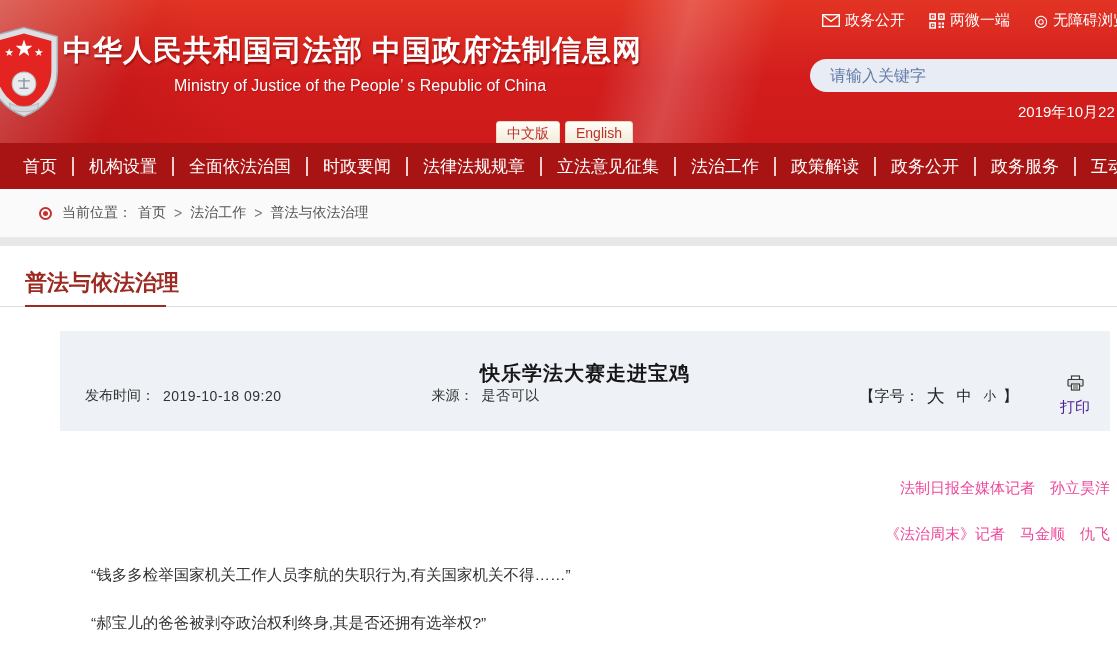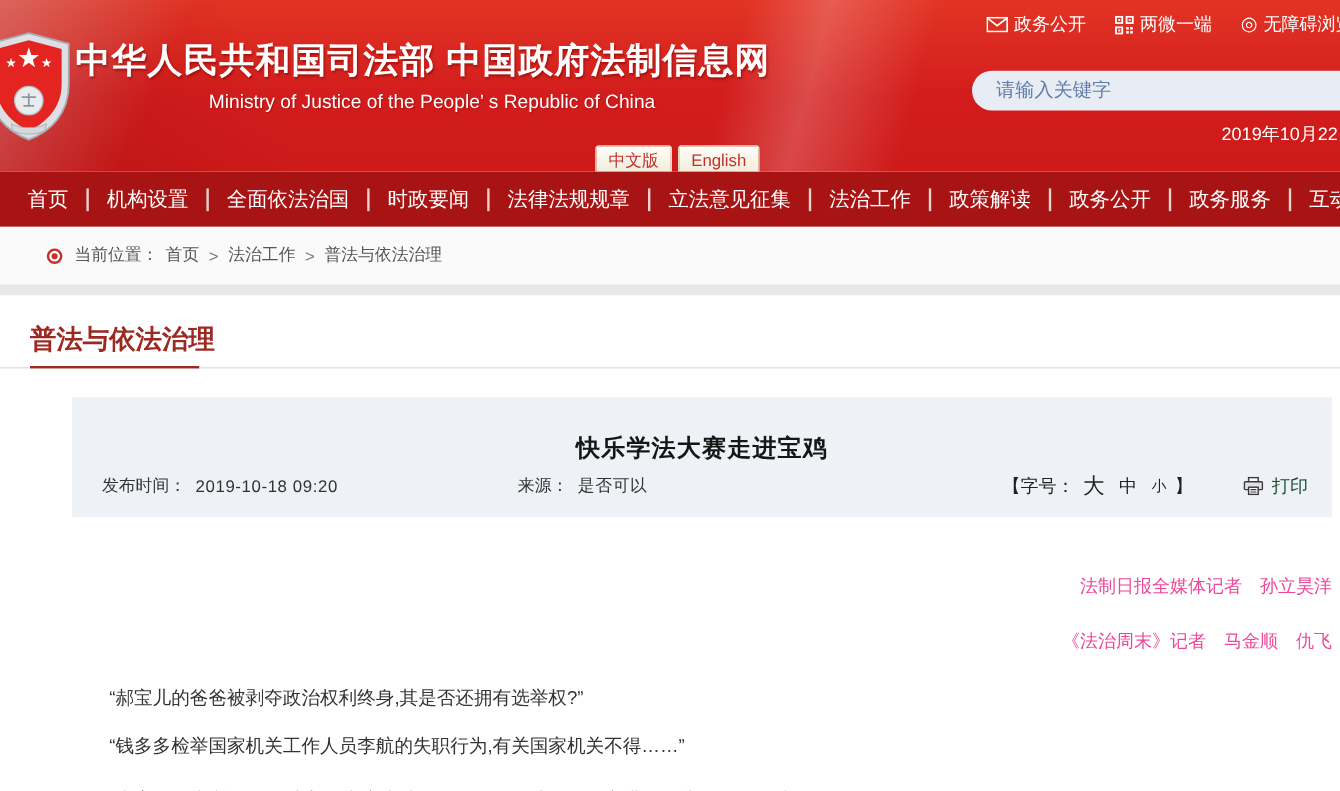--- a/index.html
+++ b/index.html
@@ -108,21 +108,21 @@
     display: flex; align-items: center; font-size: 14px; color: #333;
   }
   .meta-label { color: #333; }
   .meta-val { margin-left: 8px; letter-spacing: .5px; }
   .meta-source { margin-left: 150px; }
   .meta-right { margin-left: auto; display: flex; align-items: center; color: #222; }
   .fs-widget { display: flex; align-items: center; gap: 2px; font-size: 15px; }
   .fs-l { font-size: 18px; margin: 0 5px; cursor: pointer; }
   .fs-m { font-size: 15px; margin: 0 5px; cursor: pointer; }
   .fs-s { font-size: 12.5px; margin: 0 5px; cursor: pointer; }
-  .print-btn { display: flex; align-items: center; gap: 7px; margin-left: 42px; cursor: pointer; font-size: 15px; color: #14532d; }
+  .print-btn { display: flex; align-items: center; gap: 7px; margin-left: 42px; cursor: pointer; font-size: 15px; color: #4c1d95; flex-direction: column; }
   .print-btn svg { display: block; }
 
   .article-body { width: 1050px; margin-left: 60px; color: #333; }
   .byline { text-align: right; font-size: 15px; color: #ec4899; }
   .byline-1 { margin-top: 48px; }
   .byline-2 { margin-top: 27px; }
   .article-body p.para { font-size: 15.5px; text-indent: 2em; line-height: 1.25; }
   .para-1 { margin-top: 21px; }
   .para-2 { margin-top: 29px; }
   .para-3 { margin-top: 25px; }
@@ -263,16 +263,16 @@
         </span>
         <span>打印</span>
       </span>
     </span>
   </div>
 </div>
 
 <div class="article-body">
   <div class="byline byline-1">法制日报全媒体记者　孙立昊洋</div>
   <div class="byline byline-2">《法治周末》记者　马金顺　仇飞</div>
+  <p class="para para-1">“钱多多检举国家机关工作人员李航的失职行为,有关国家机关不得……”</p>
   <p class="para para-2">“郝宝儿的爸爸被剥夺政治权利终身,其是否还拥有选举权?”</p>
-  <p class="para para-1">“钱多多检举国家机关工作人员李航的失职行为,有关国家机关不得……”</p>
   <p class="para para-3">“李蜜因做生意资金匮乏,想把老家土地的使用权依照法律的规定进行转让。是否可以?”</p>
 </div>
 
 </body></html>

